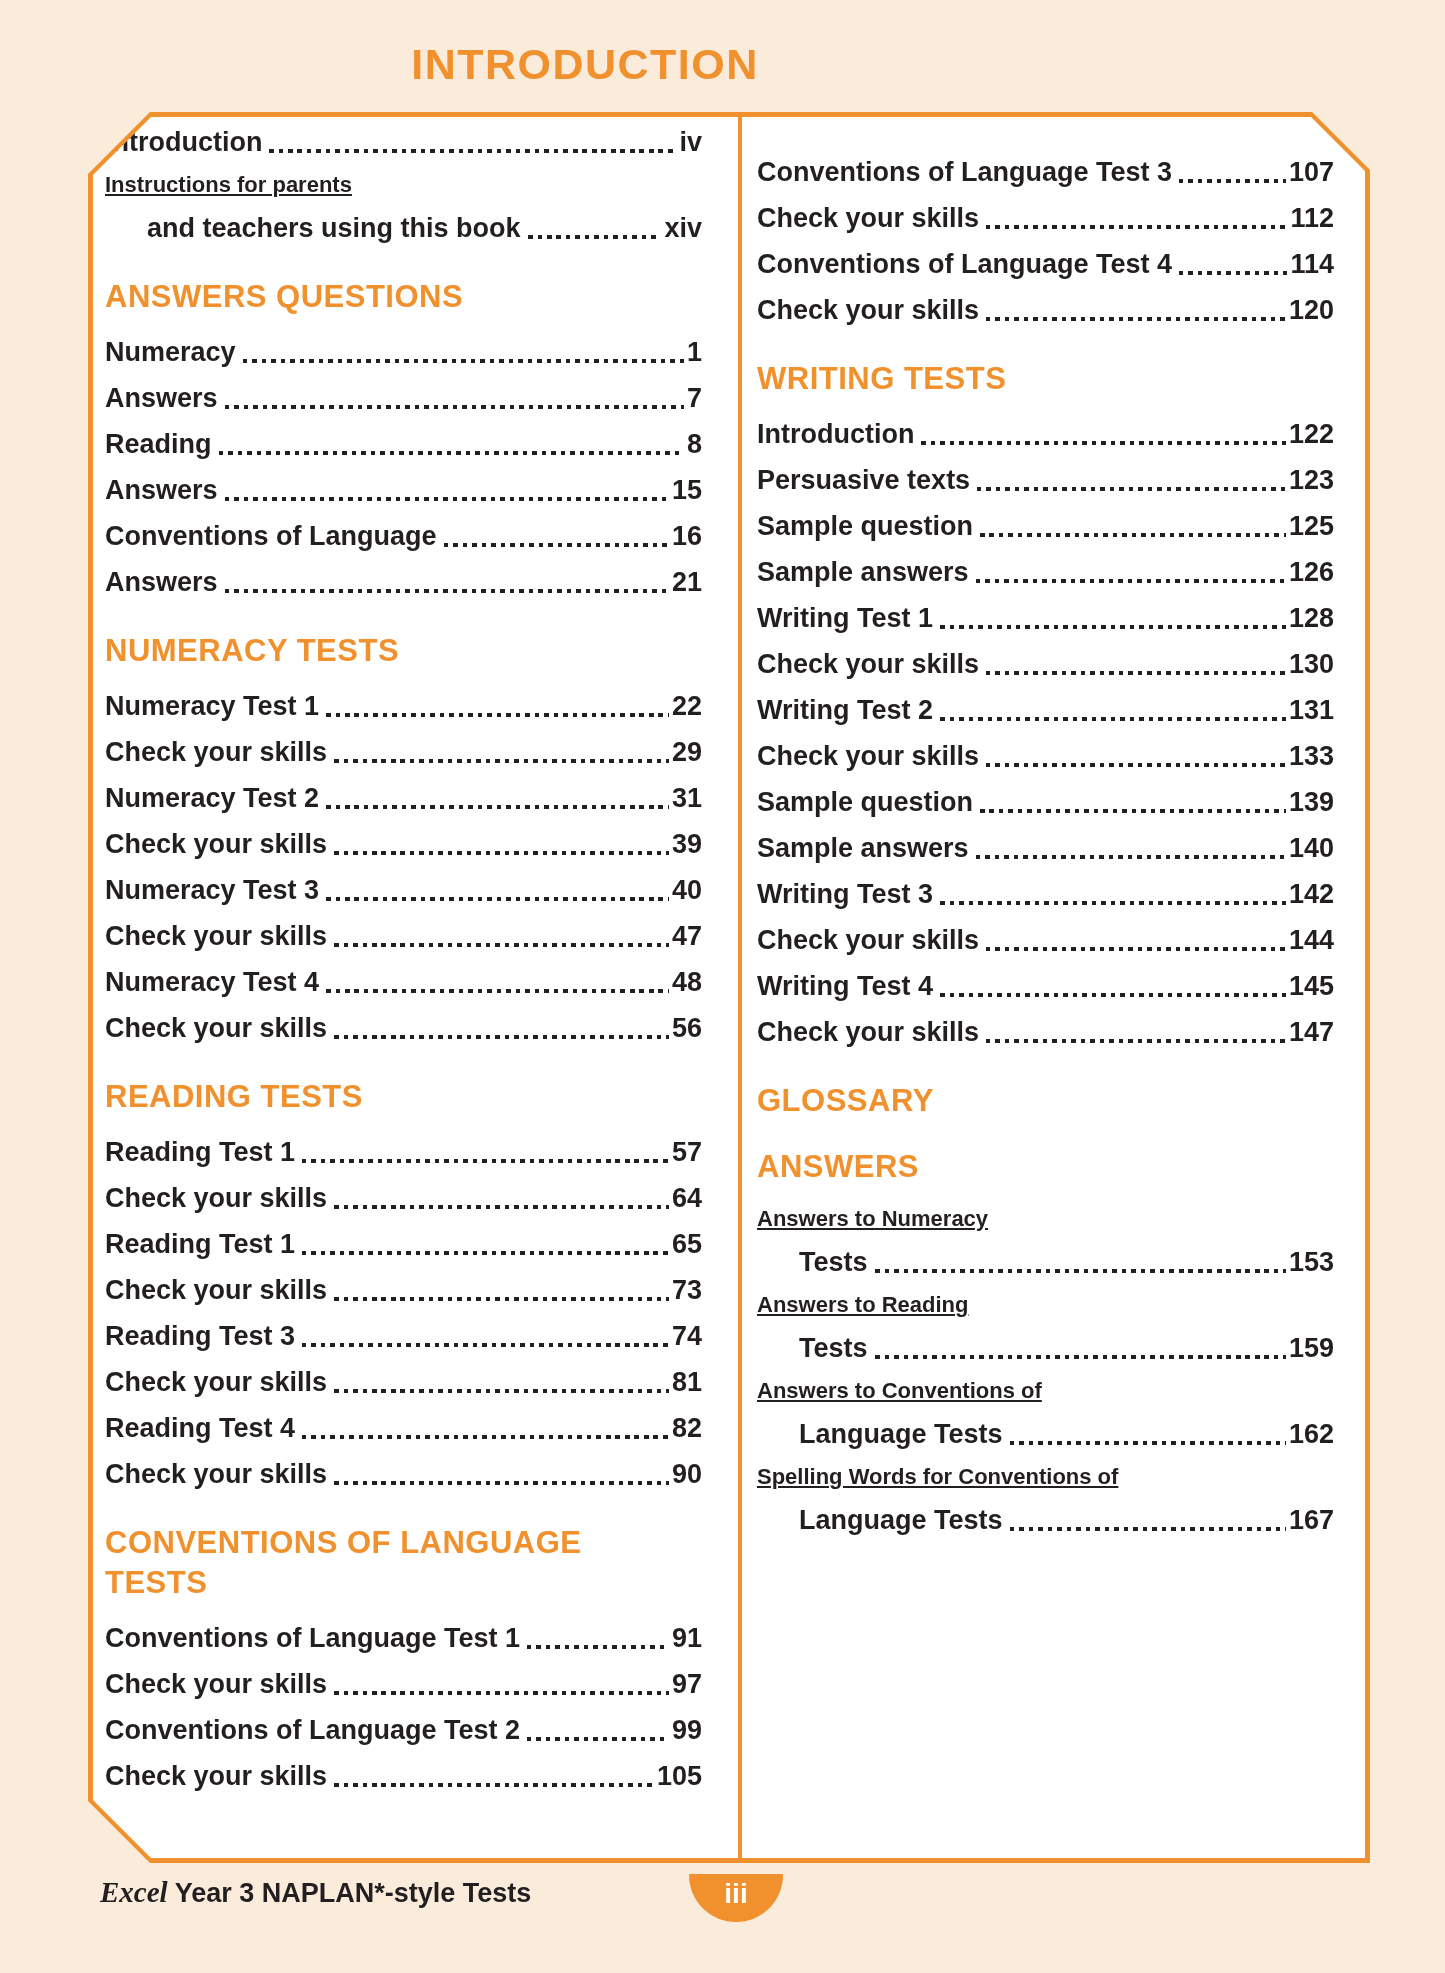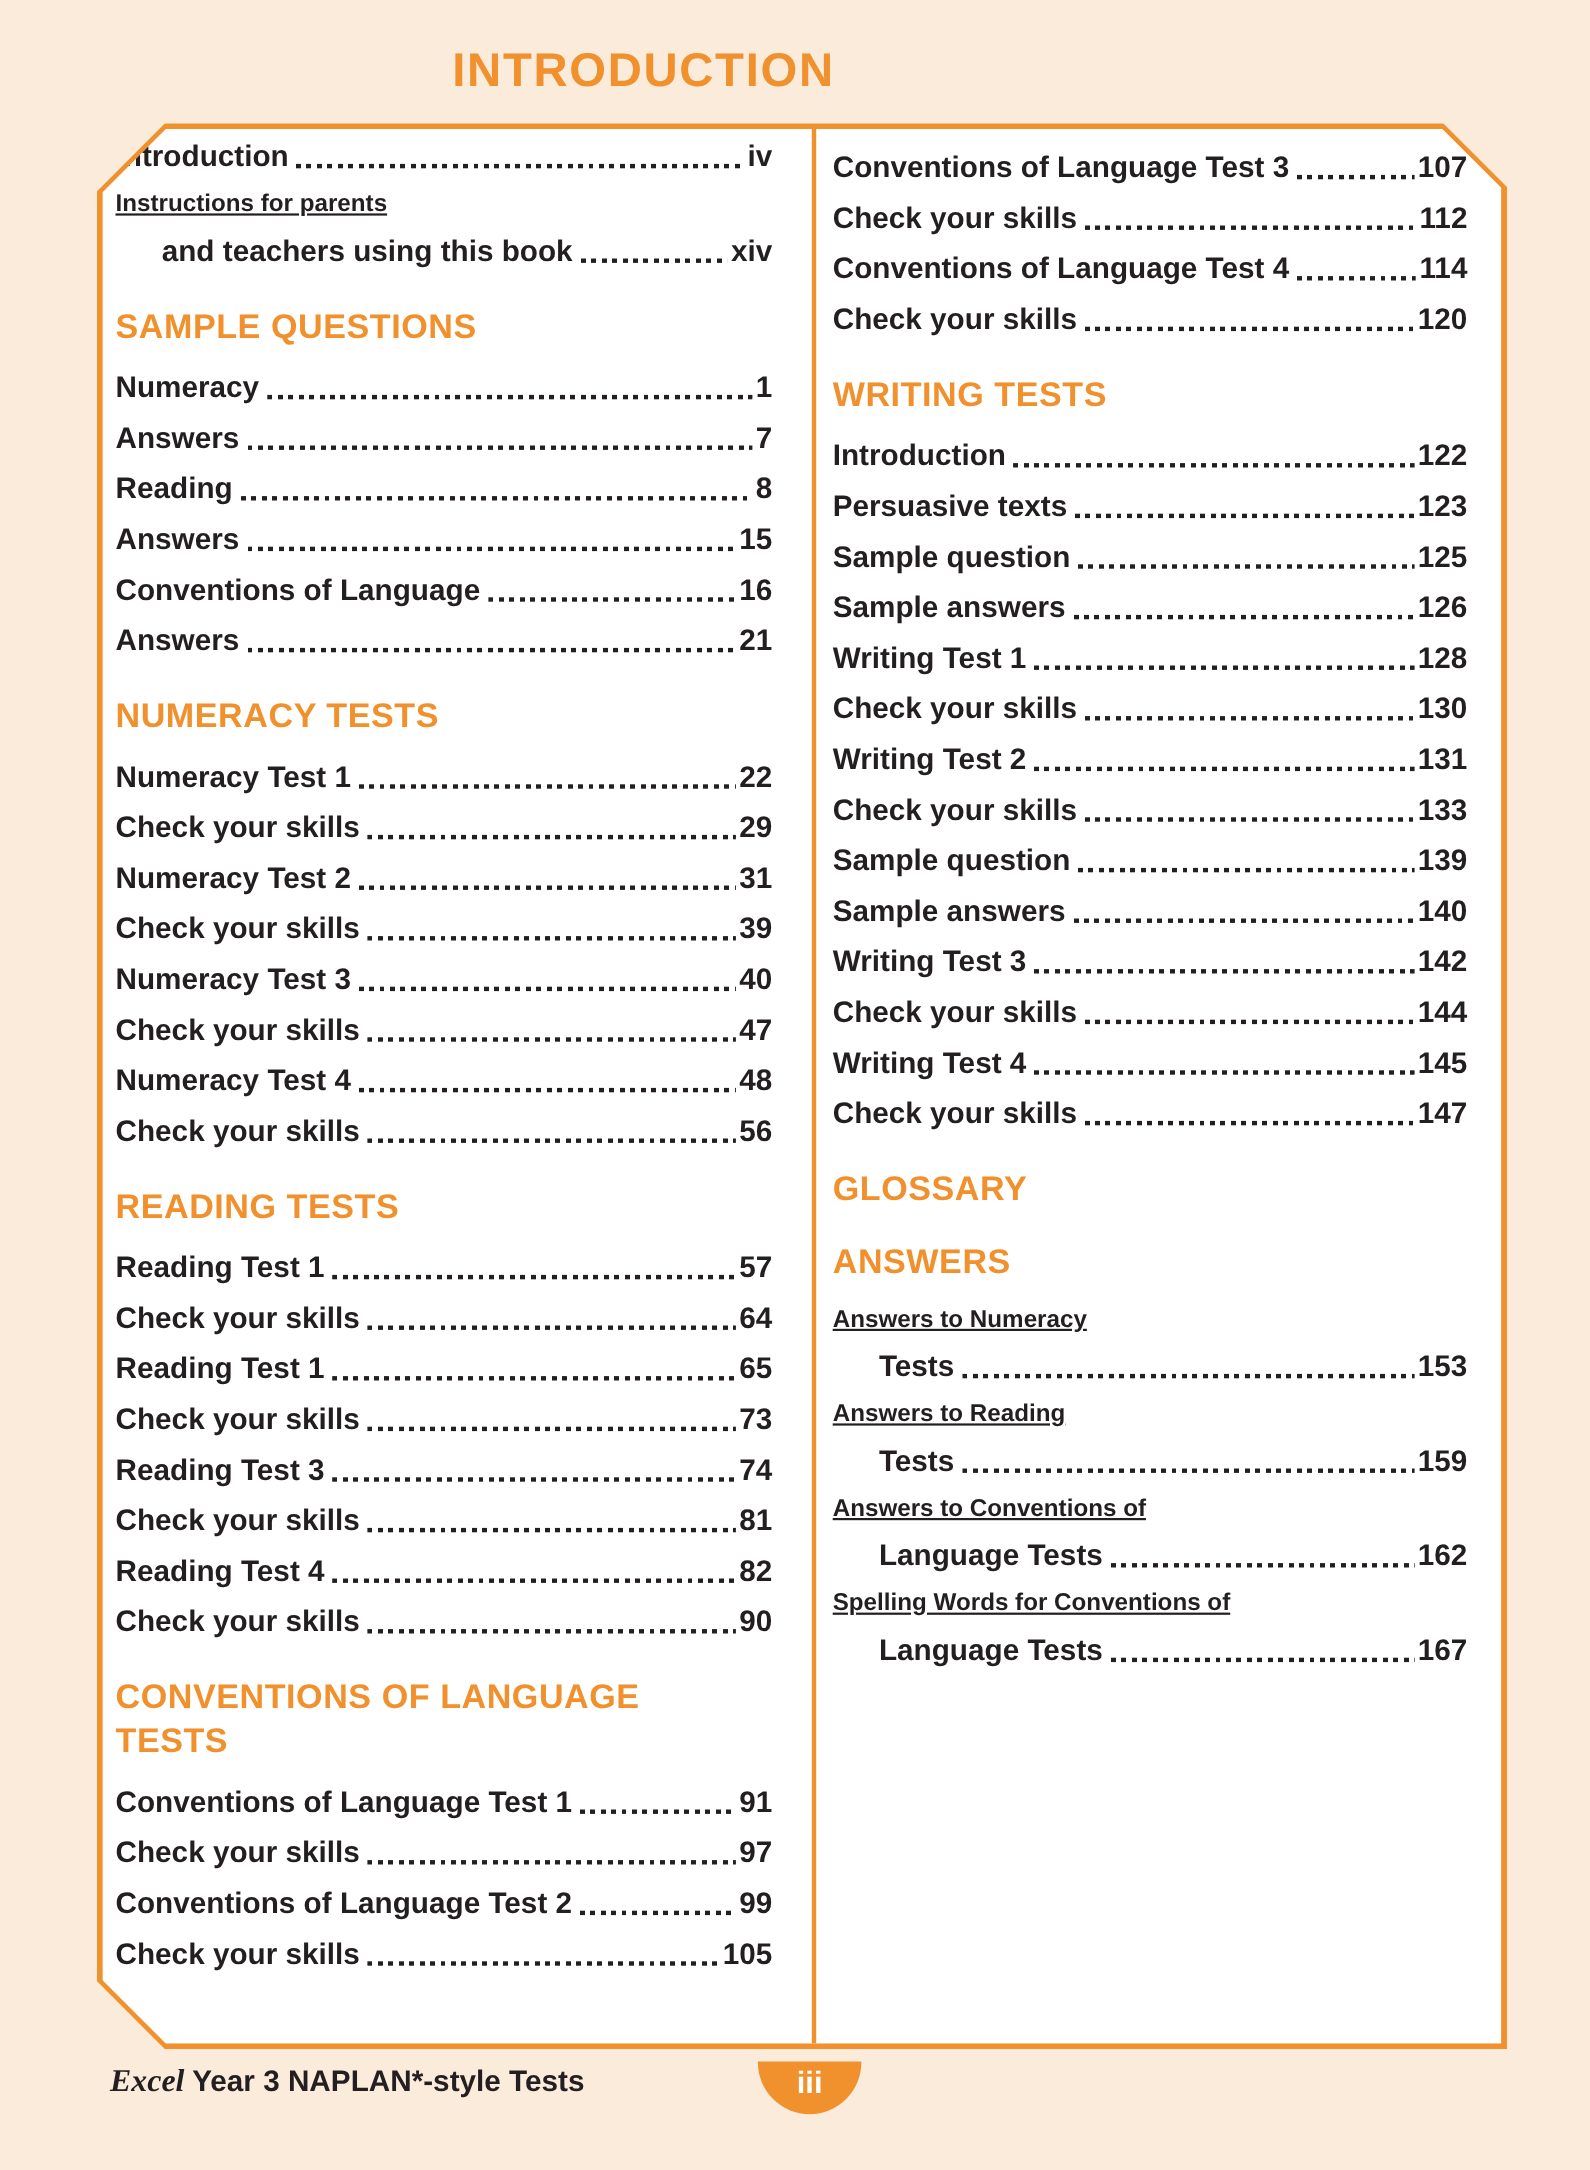--- a/index.html
+++ b/index.html
@@ -46,21 +46,21 @@
   .divider{
     position:absolute;
     left:645px;top:0;bottom:0;width:4px;
     background:var(--accent);
   }
   .col{
     position:absolute;top:0;bottom:0;
     color:var(--ink);
   }
   .col-left{left:12px;width:597px;padding-top:2px;}
-  .col-right{left:664px;width:577px;padding-top:12px;}
+  .col-right{left:664px;width:577px;padding-top:32px;}
   .toc-heading{
     color:var(--accent);
     font-size:31px;font-weight:bold;
     line-height:40px;
     letter-spacing:0.5px;
     margin:26px 0 12px 0;
   }
   .toc-row{
     display:flex;
     align-items:baseline;
@@ -125,21 +125,21 @@
             <span class="leader"></span>
             <span class="pg">iv</span>
           </div>
           <div class="toc-line1">Instructions for parents</div>
           <div class="toc-row indent">
             <span class="lbl">and teachers using this book</span>
             <span class="leader"></span>
             <span class="pg">xiv</span>
           </div>
           <div class="toc-heading">
-            <div>SAMPLE QUESTIONS</div>
+            <div>ANSWERS QUESTIONS</div>
           </div>
           <div class="toc-row">
             <span class="lbl">Numeracy</span>
             <span class="leader"></span>
             <span class="pg">1</span>
           </div>
           <div class="toc-row">
             <span class="lbl">Answers</span>
             <span class="leader"></span>
             <span class="pg">7</span>

